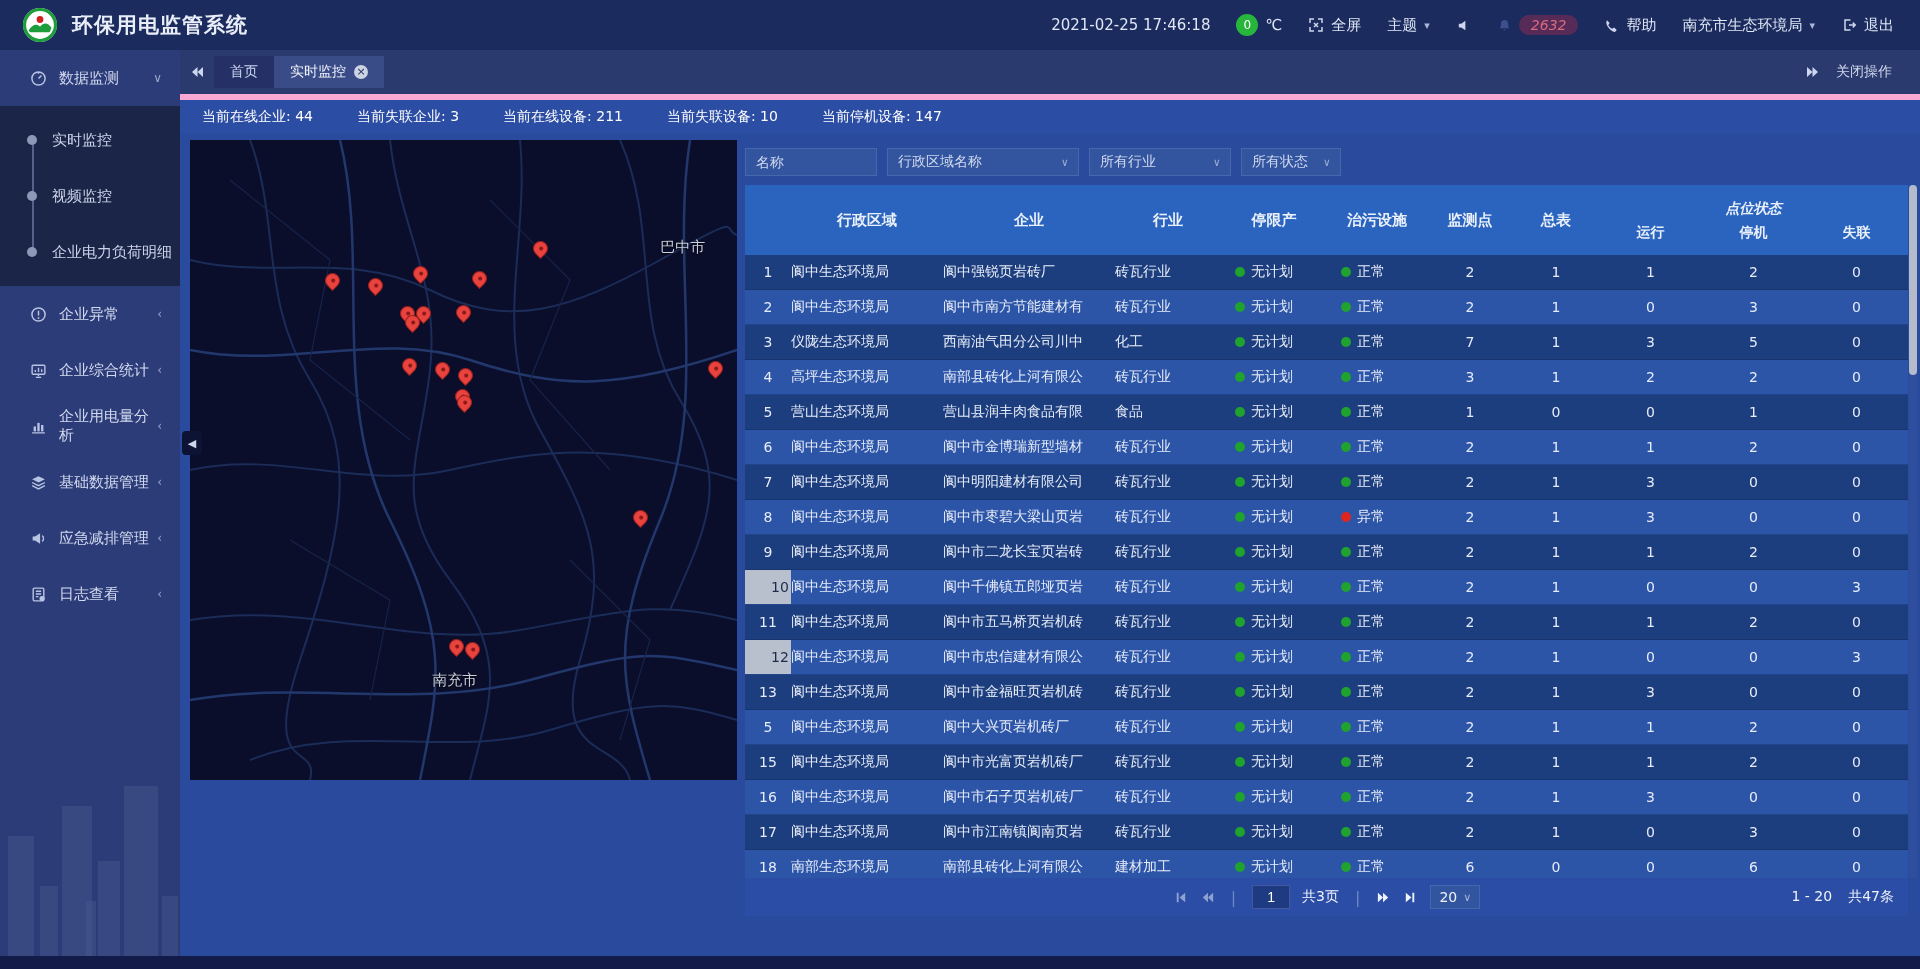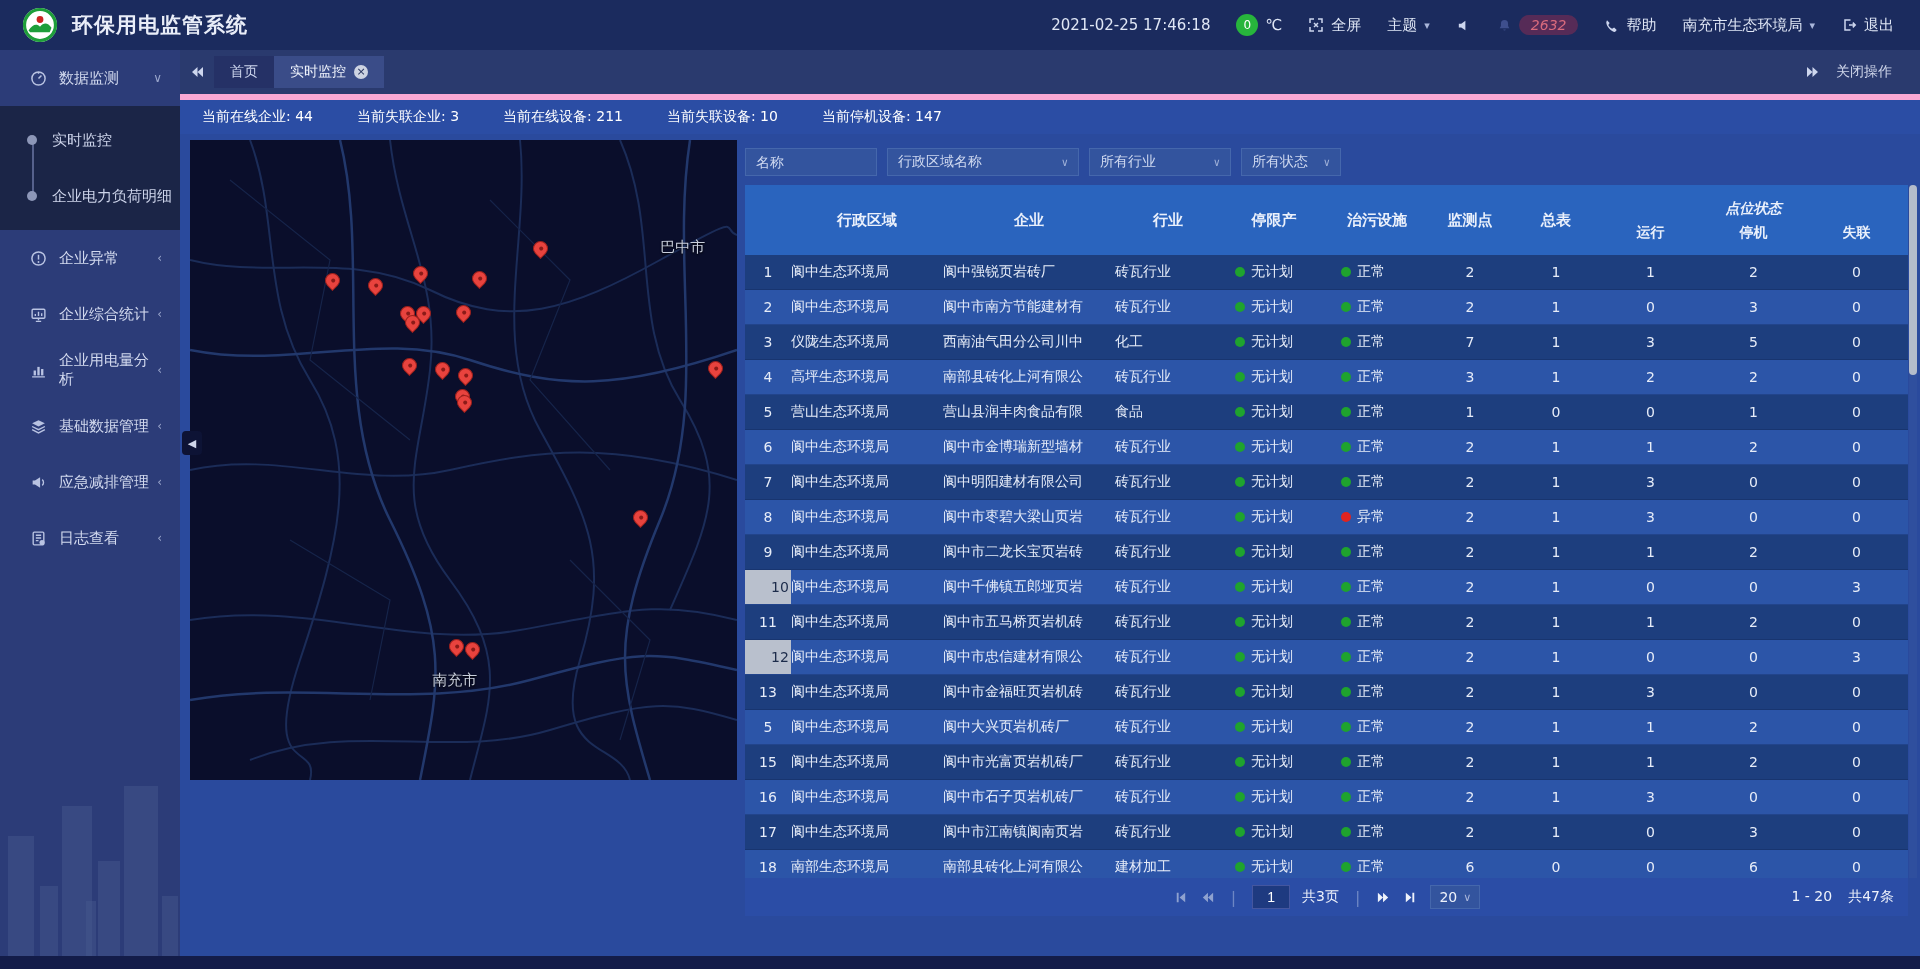--- a/index.html
+++ b/index.html
@@ -194,20 +194,24 @@
           <span class="chev">∨</span>
         </div>
         <div class="submenu">
           <span class="vline"></span>
           <div class="submenu-item">
             <span class="dot"></span>
             <span>实时监控</span>
           </div>
           <div class="submenu-item">
             <span class="dot"></span>
+            <span>视频监控</span>
+          </div>
+          <div class="submenu-item">
+            <span class="dot"></span>
             <span>企业电力负荷明细</span>
           </div>
         </div>
         <div class="menu-item">
           <span class="icon">
             <svg viewBox="0 0 16 16" width="17" height="17" fill="none" stroke="currentColor" stroke-width="1.4">
               <circle cx="8" cy="8" r="6.2"></circle>
               <path d="M8 4.5v4.5"></path>
               <circle cx="8" cy="11.3" r=".9" fill="currentColor" stroke="none"></circle>
             </svg>

